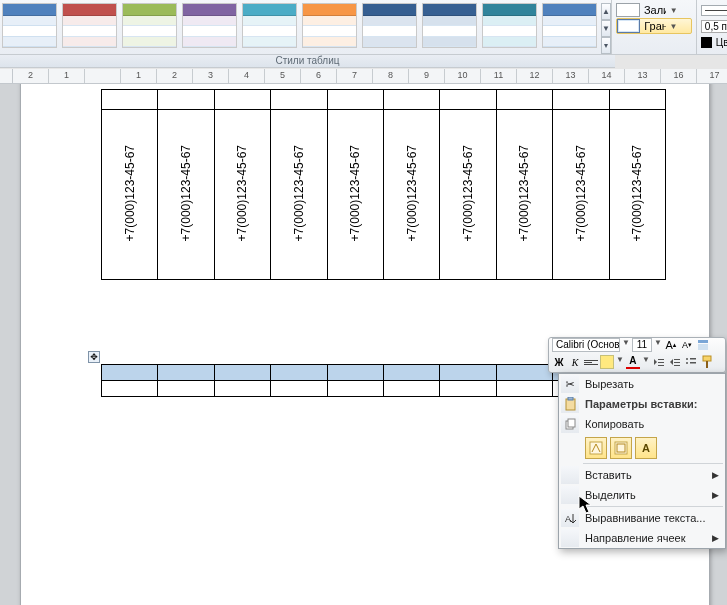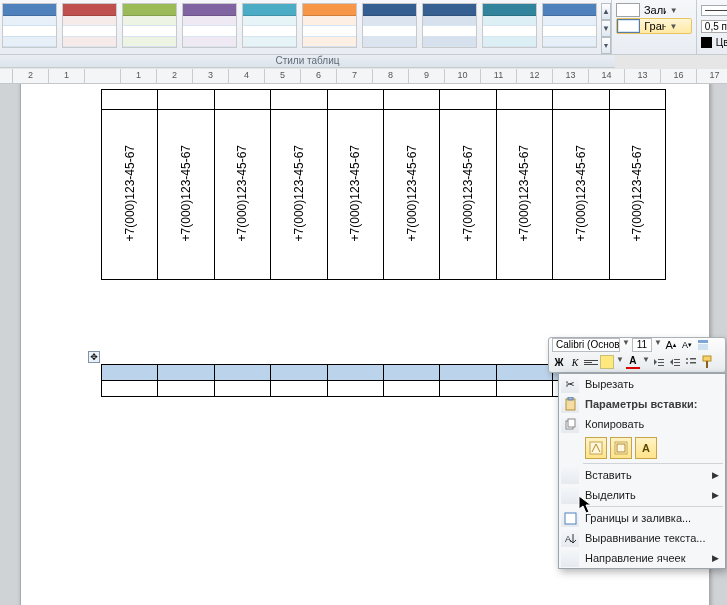--- a/index.html
+++ b/index.html
@@ -626,28 +626,20 @@
   </div>
   <div class="mi">
     <span class="ic"></span>
     <span class="lbl">Выделить</span>
     <span class="arrow">▶</span>
   </div>
   <div class="sep"></div>
   <div class="mi">
     <span class="ic">
       <svg width="13" height="13">
-          <rect x="1" y="1" width="11" height="11" fill="#fff" stroke="#4f81bd"></rect>
-        </svg>
-    </span>
-    <span class="lbl">Границы и заливка...</span>
-  </div>
-  <div class="mi">
-    <span class="ic">
-      <svg width="13" height="13">
           <text x="1" y="10" font-size="9" fill="#333">А</text>
           <path d="M9 2 L9 11 L6 8 M9 11 L12 8" stroke="#333" fill="none"></path>
         </svg>
     </span>
     <span class="lbl">Выравнивание текста...</span>
   </div>
   <div class="mi">
     <span class="ic"></span>
     <span class="lbl">Направление ячеек</span>
     <span class="arrow">▶</span>

